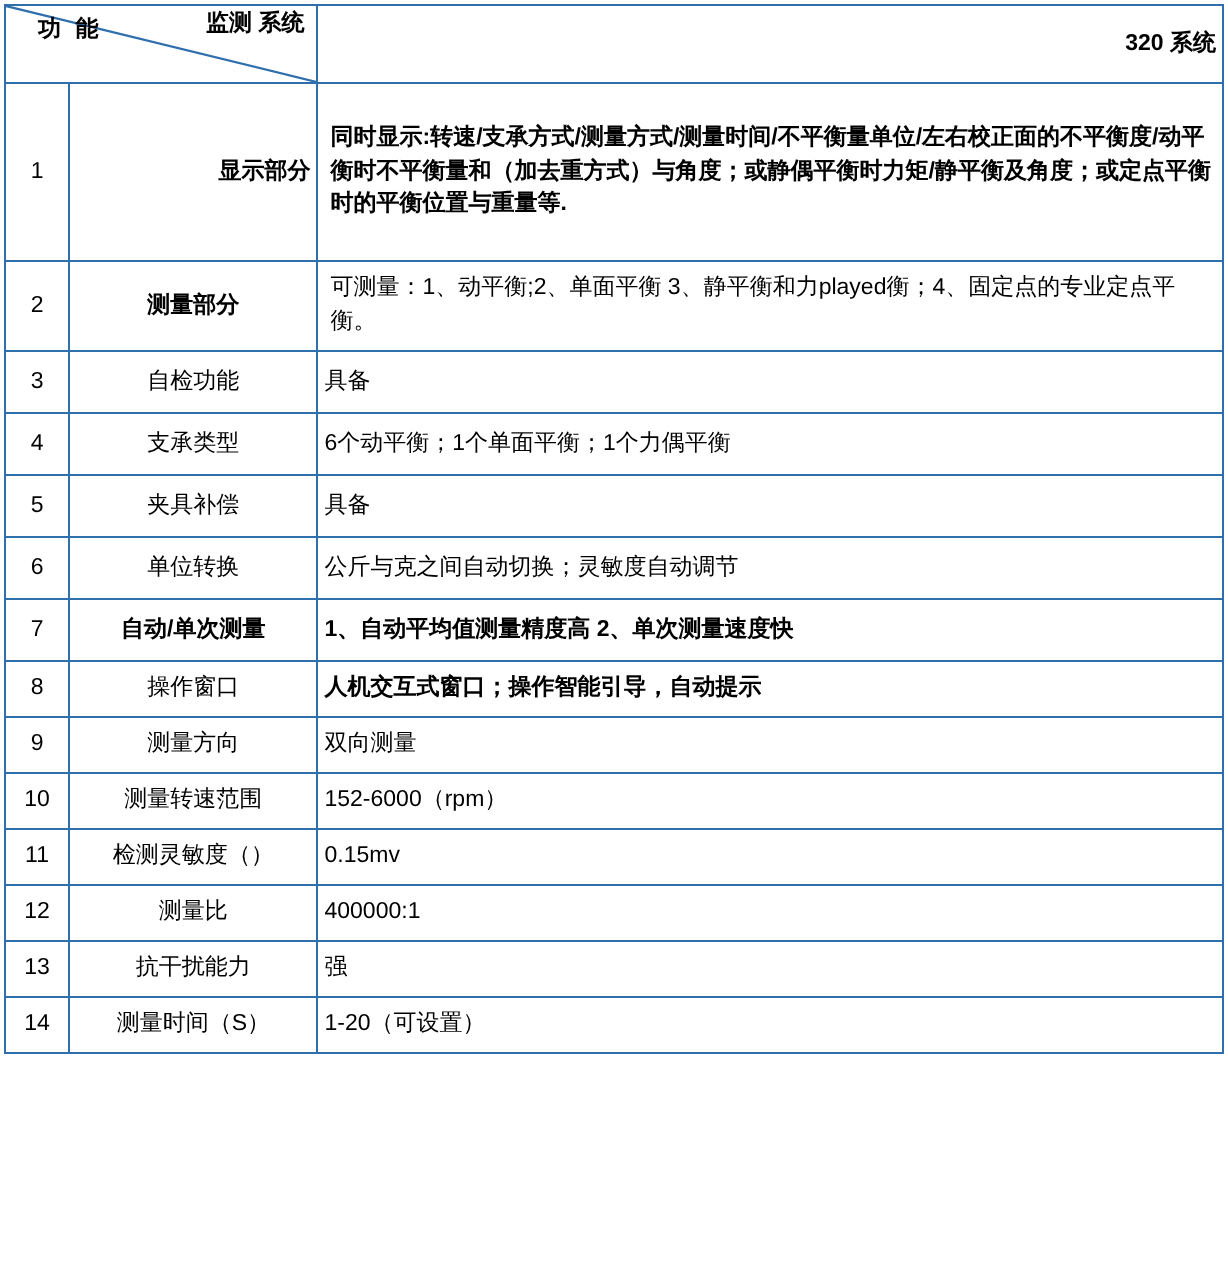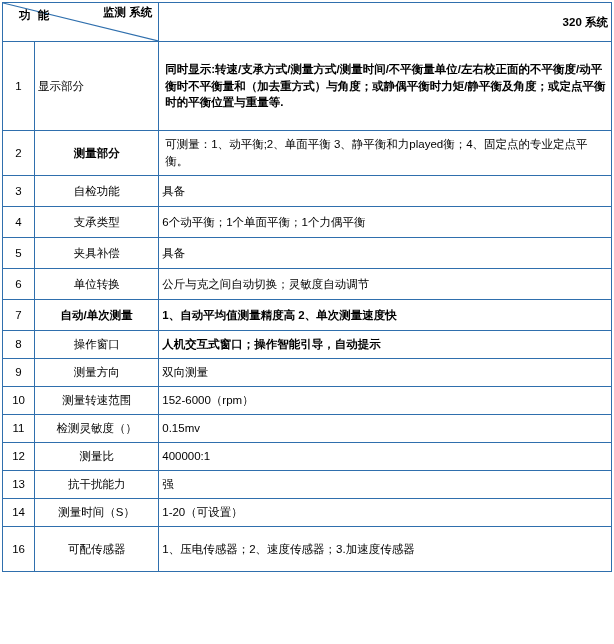--- a/index.html
+++ b/index.html
@@ -80,22 +80,22 @@
   .hdr-title {
     text-align: right;
     font-size: 13px;
     font-weight: bold;
   }
   .row-tall td { height: 84px; }
   .row-mid td { height: 40px; }
   .row-std td { height: 26px; }
   .row-sm td { height: 23px; }
   .disp-label {
-    text-align: left;
-    font-weight: normal;
+    text-align: right;
+    font-weight: bold;
     font-size: 11.5px;
   }
   .multi {
     line-height: 1.55;
   }
 </style>
 </head>
 <body>
 
 <table class="spec">
@@ -194,19 +194,14 @@
       <td class="val">强</td>
     </tr>
 
     <tr class="row-sm">
       <td class="num">14</td>
       <td class="fn">测量时间（S）</td>
       <td class="val">1-20（可设置）</td>
     </tr>
 
 
-    <tr class="row-mid">
-      <td class="num">16</td>
-      <td class="fn">可配传感器</td>
-      <td class="val">1、压电传感器；2、速度传感器；3.加速度传感器</td>
-    </tr>
   </tbody>
 </table>
 
 </body></html>

